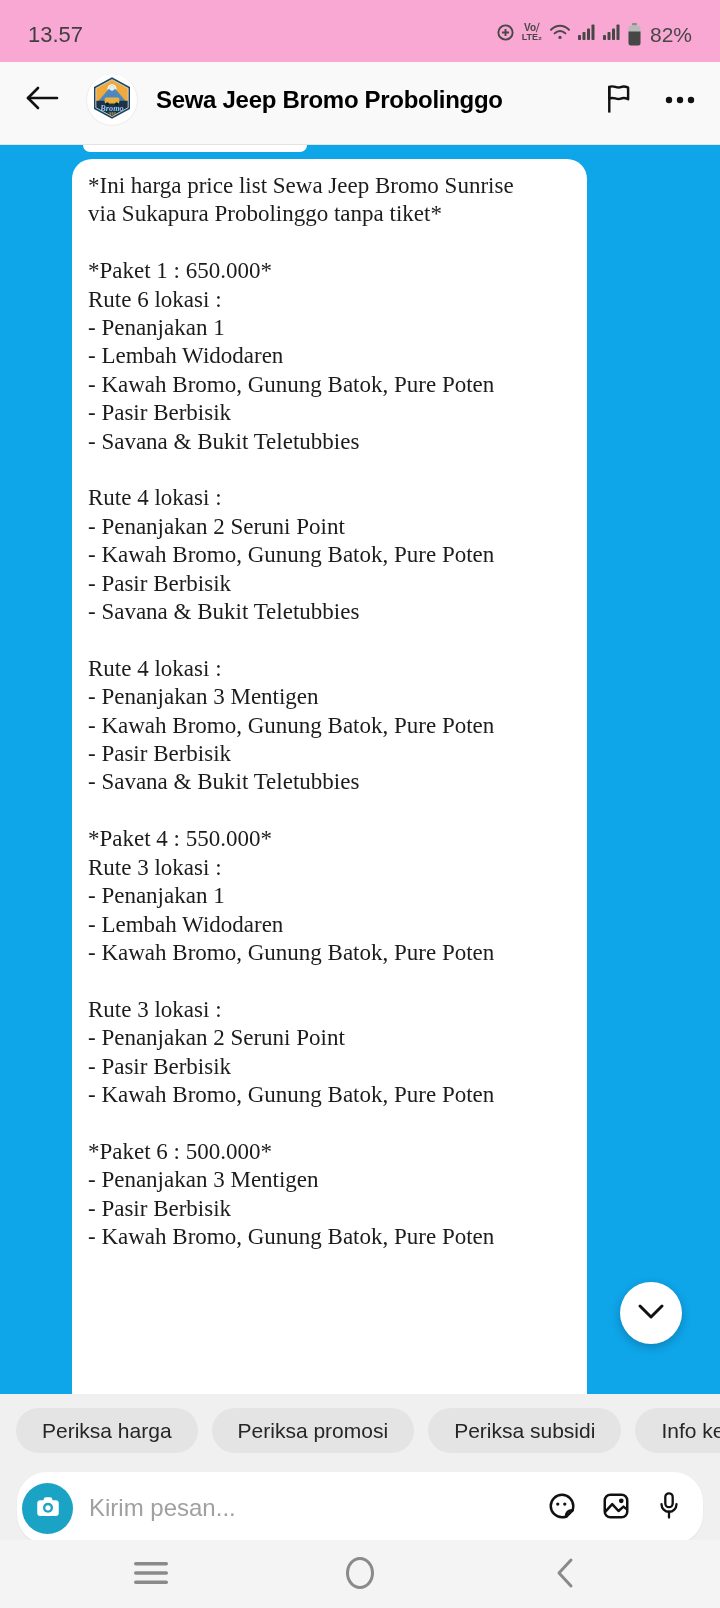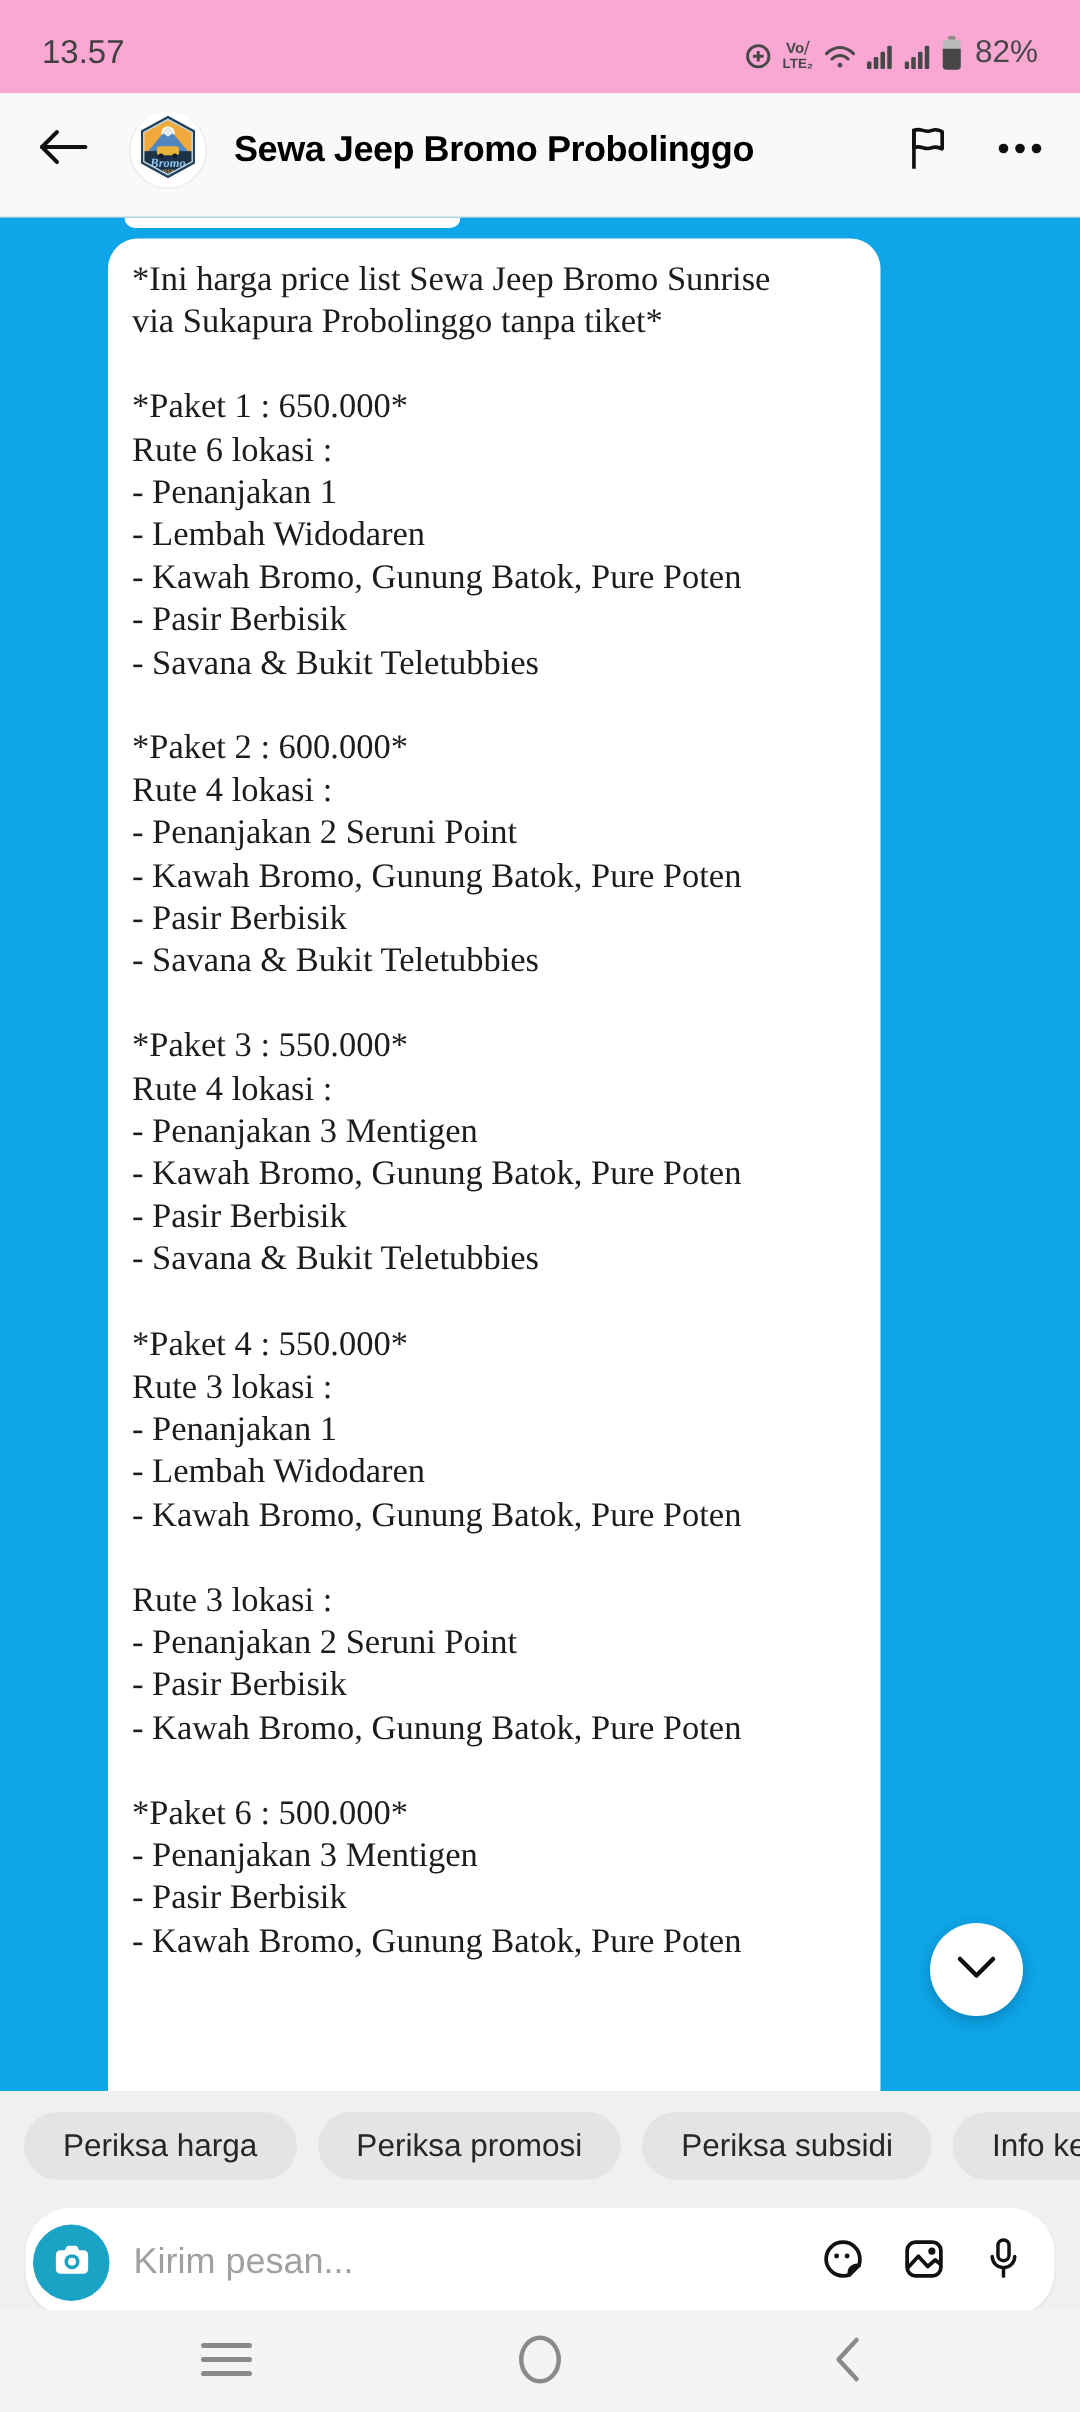--- a/index.html
+++ b/index.html
@@ -9,21 +9,21 @@
     position:relative; width:720px; height:1608px; margin:0 auto;
     background:#f0f0f0; overflow:hidden; display:flex; flex-direction:column;
   }
   
   .status-bar {
     height:62px; background:#f9a8d4; flex:0 0 auto;
     display:flex; align-items:center; justify-content:space-between;
     padding:0 28px; color:#474747;
   }
   .status-time { font-size:22px; color:#3f3f3f; padding-top:8px; }
-  .status-right { display:flex; align-items:flex-end; gap:7px; padding-top:8px; }
+  .status-right { display:flex; align-items:flex-start; gap:7px; padding-top:8px; }
   .volte { display:flex; flex-direction:column; align-items:center; line-height:1;
            font-weight:bold; color:#474747; }
   .volte .v1 { font-size:10px; } .volte .v2 { font-size:9px; }
   .battery-pct { font-size:21px; color:#474747; margin-left:2px; }
   
   .app-header {
     height:83px; background:#f9f9f9; flex:0 0 auto;
     display:flex; align-items:center; padding:0 24px 6px 24px;
     border-bottom:1px solid #e3e3e3;
   }
@@ -204,28 +204,26 @@
           <div class="msg-line">via Sukapura Probolinggo tanpa tiket*</div>
           <div class="msg-line"></div>
           <div class="msg-line">*Paket 1 : 650.000*</div>
           <div class="msg-line">Rute 6 lokasi :</div>
           <div class="msg-line">- Penanjakan 1</div>
           <div class="msg-line">- Lembah Widodaren</div>
           <div class="msg-line">- Kawah Bromo, Gunung Batok, Pure Poten</div>
           <div class="msg-line">- Pasir Berbisik</div>
           <div class="msg-line">- Savana &amp; Bukit Teletubbies</div>
           <div class="msg-line"></div>
-          <div class="msg-line">*Paket 2 : 600.000*</div>
           <div class="msg-line">Rute 4 lokasi :</div>
           <div class="msg-line">- Penanjakan 2 Seruni Point</div>
           <div class="msg-line">- Kawah Bromo, Gunung Batok, Pure Poten</div>
           <div class="msg-line">- Pasir Berbisik</div>
           <div class="msg-line">- Savana &amp; Bukit Teletubbies</div>
           <div class="msg-line"></div>
-          <div class="msg-line">*Paket 3 : 550.000*</div>
           <div class="msg-line">Rute 4 lokasi :</div>
           <div class="msg-line">- Penanjakan 3 Mentigen</div>
           <div class="msg-line">- Kawah Bromo, Gunung Batok, Pure Poten</div>
           <div class="msg-line">- Pasir Berbisik</div>
           <div class="msg-line">- Savana &amp; Bukit Teletubbies</div>
           <div class="msg-line"></div>
           <div class="msg-line">*Paket 4 : 550.000*</div>
           <div class="msg-line">Rute 3 lokasi :</div>
           <div class="msg-line">- Penanjakan 1</div>
           <div class="msg-line">- Lembah Widodaren</div>

